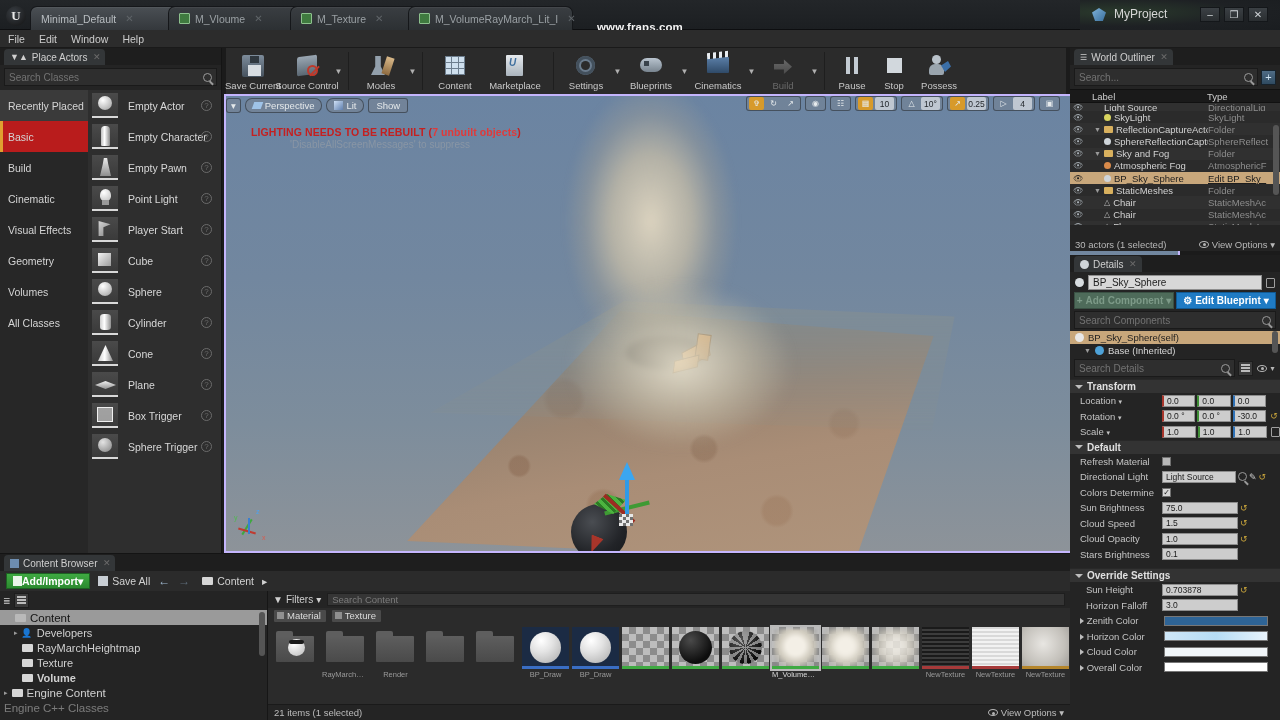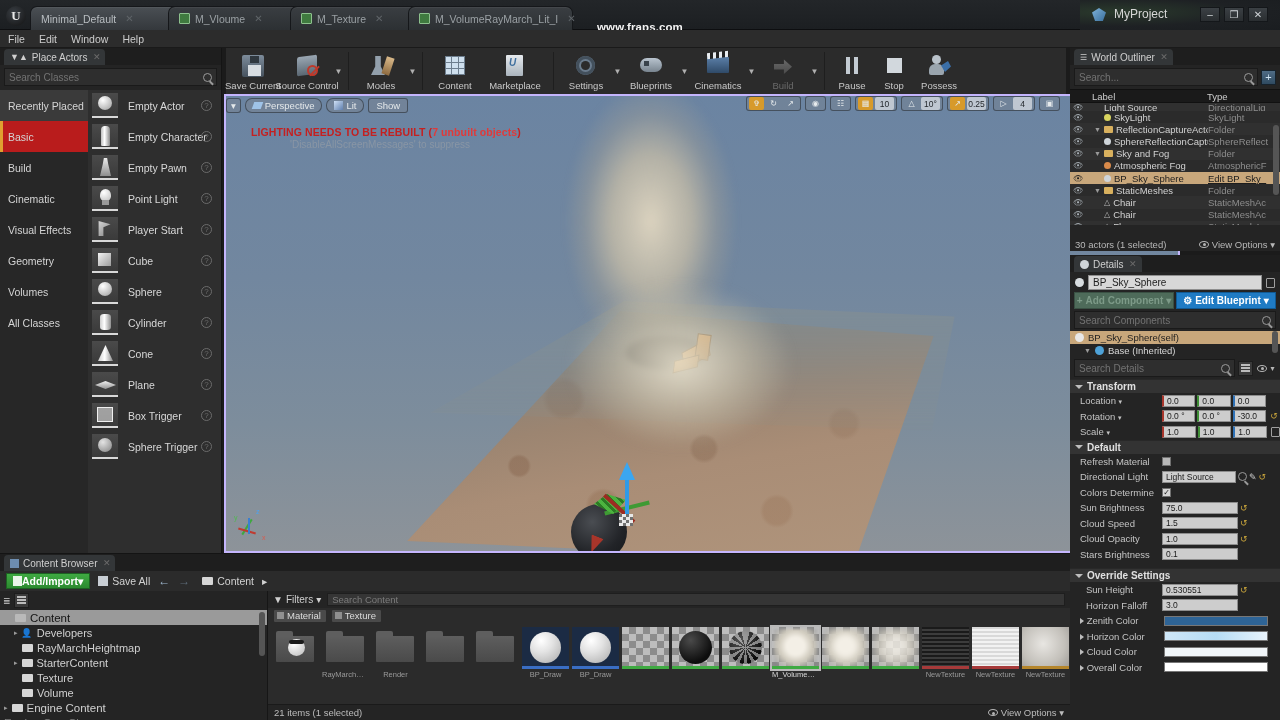--- a/index.html
+++ b/index.html
@@ -1134,21 +1134,21 @@
       </span>
     </div>
 
     <div class="sec-head" style="margin-top:6px;">
       <span class="tri open"></span>
       <span>Override Settings</span>
     </div>
     <div class="prop" style="padding-left:16px;">
       <span class="pname" style="width:76px;">Sun Height</span>
       <span class="pval">
-        <span class="wide" style="width:76px;">0.530551</span>
+        <span class="wide" style="width:76px;">0.703878</span>
         <span class="revert">↺</span>
       </span>
     </div>
     <div class="prop" style="padding-left:16px;">
       <span class="pname" style="width:76px;">Horizon Falloff</span>
       <span class="pval">
         <span class="wide" style="width:76px;">3.0</span>
         <span style="width:12px;"></span>
       </span>
     </div>
@@ -1225,30 +1225,25 @@
         </div>
         <div class="path-row" style="padding-left:14px;">
           <span class="oarrow">▸</span>
           <span style="color:#d0d0d0;font-size:9px;">👤</span>
           <span>Developers</span>
         </div>
         <div class="path-row" style="padding-left:22px;">
           <span class="fold"></span>
           <span>RayMarchHeightmap</span>
         </div>
-        <div class="path-row" style="padding-left:14px;">
-          <span class="oarrow">▸</span>
-          <span class="fold"></span>
-          <span>StarterContent</span>
-        </div>
         <div class="path-row" style="padding-left:22px;">
           <span class="fold"></span>
           <span>Texture</span>
         </div>
-        <div class="path-row" style="padding-left:22px;">
+        <div class="path-row" style="padding-left:22px;font-weight:bold;">
           <span class="fold"></span>
           <span>Volume</span>
         </div>
         <div class="path-row big">
           <span class="oarrow">▸</span>
           <span class="fold"></span>
           <span>Engine Content</span>
         </div>
         <div class="path-row big" style="opacity:.5;">
 

